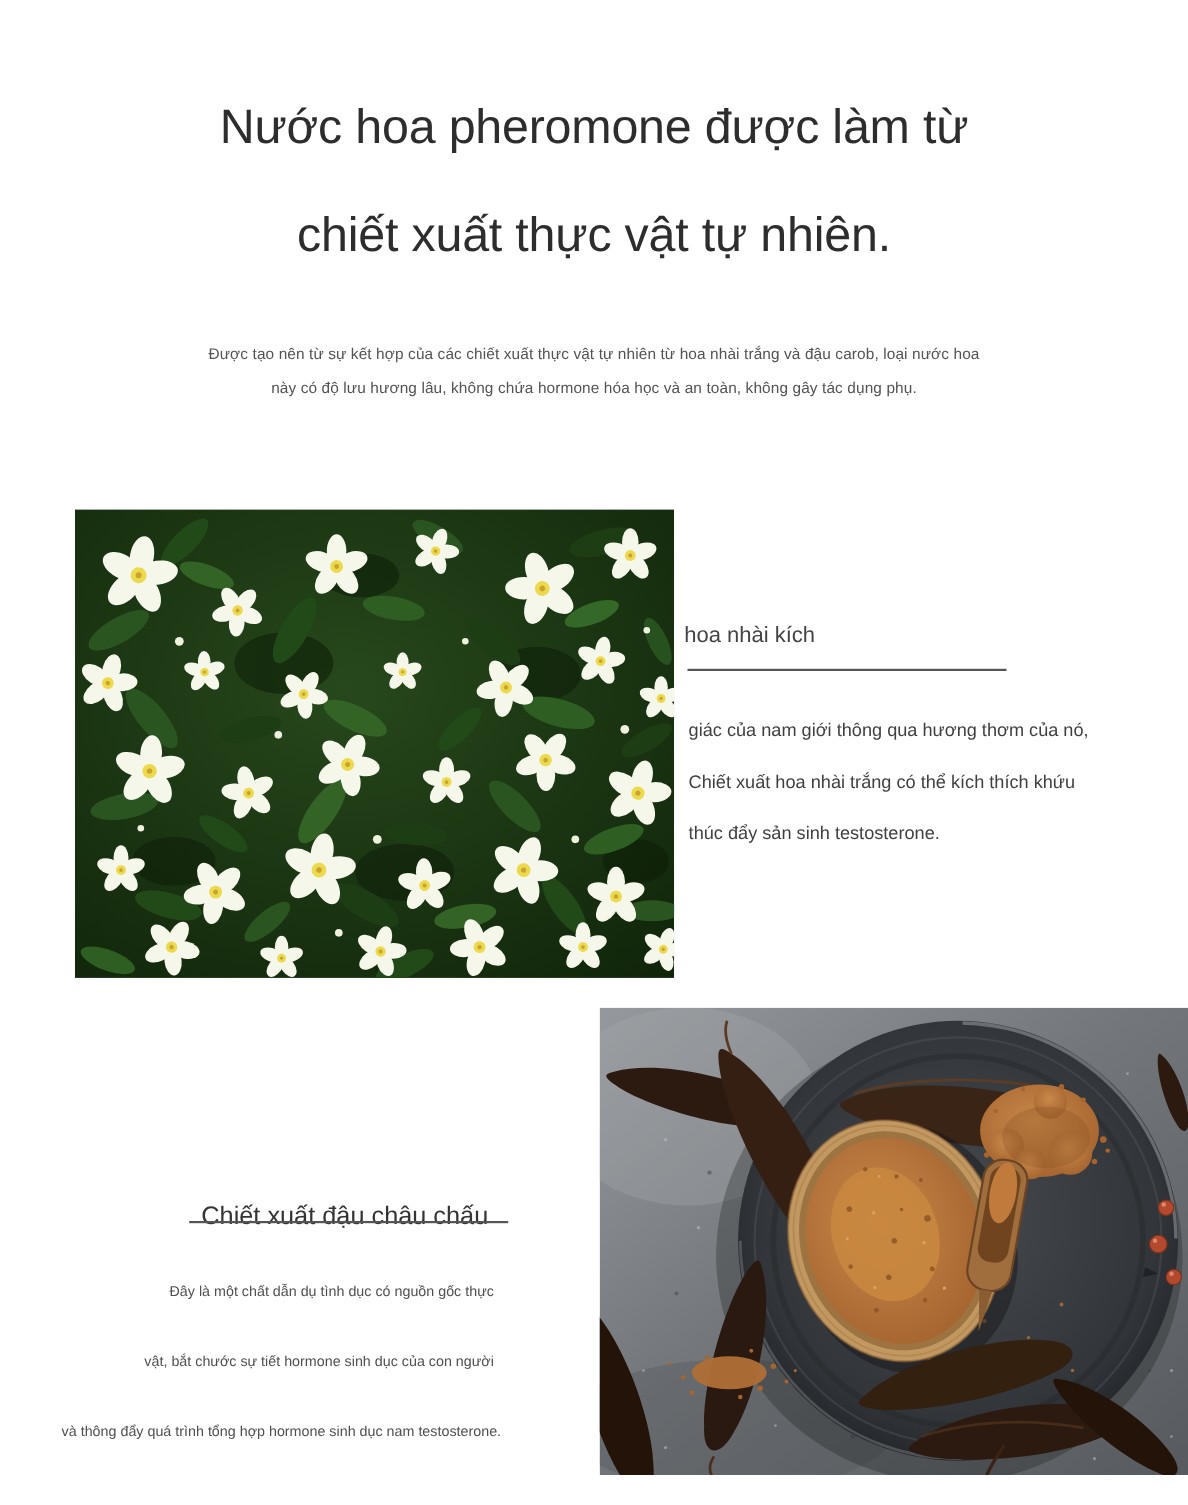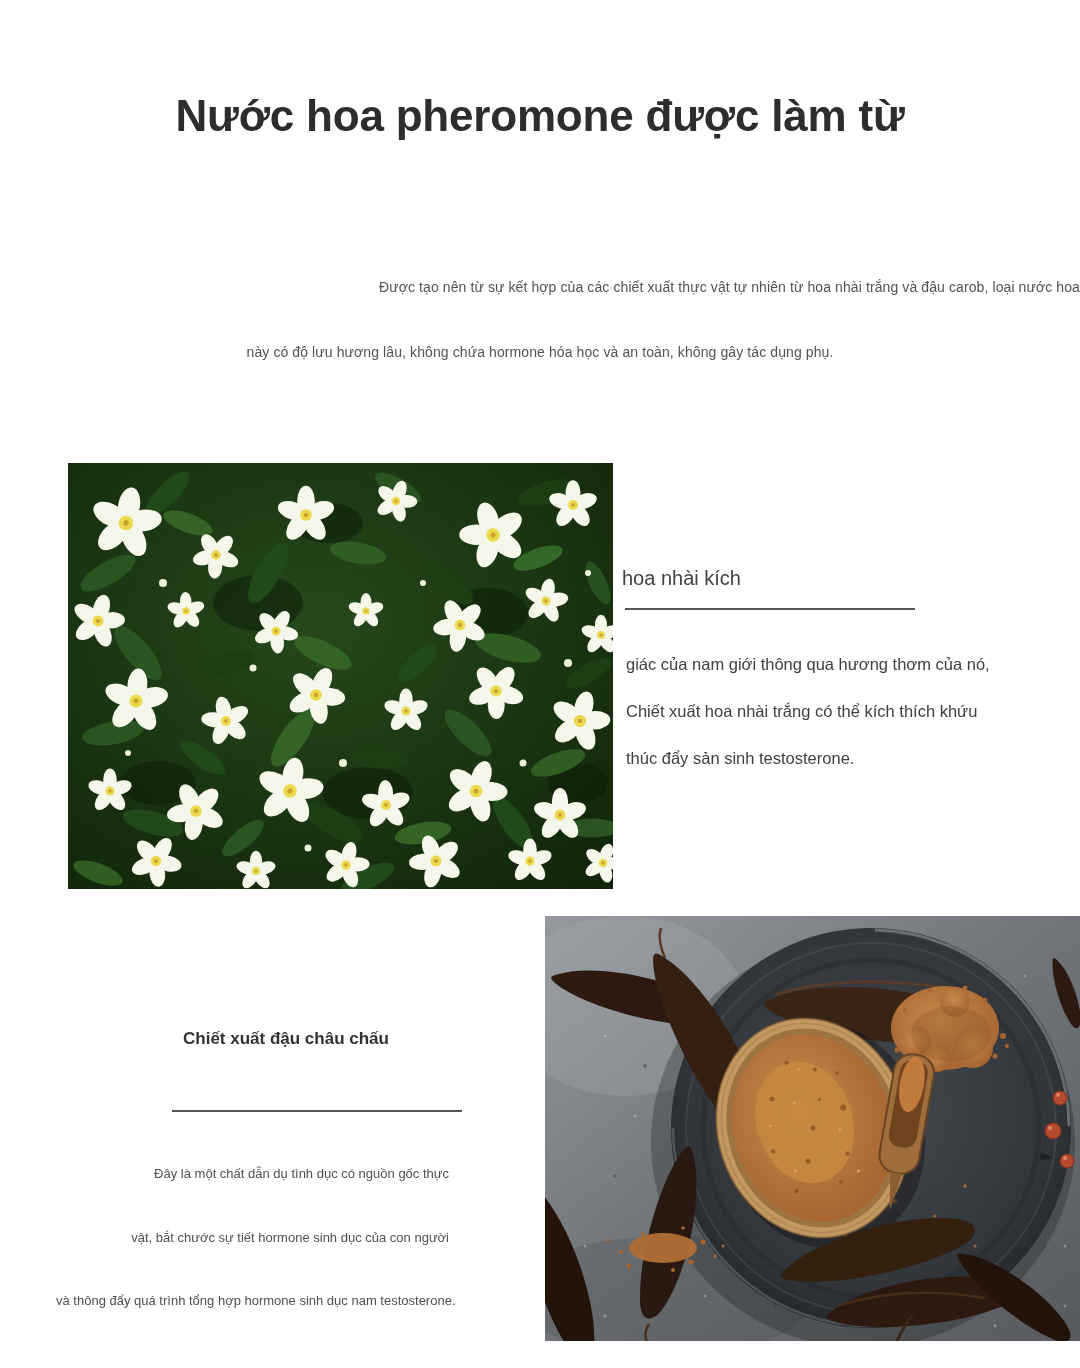--- a/index.html
+++ b/index.html
@@ -3,61 +3,62 @@
 <meta charset="utf-8">
 <style>
   html,body{margin:0;padding:0;background:#ffffff;}
   .page{
     position:relative;width:1080px;height:1368px;background:#ffffff;overflow:hidden;
     font-family:"Liberation Sans","DejaVu Sans",sans-serif;color:#333;
   }
   
   .title-line{
     position:absolute;left:0;width:1080px;text-align:center;
-    font-size:44px;font-weight:700;color:#2d2d2d;line-height:1;letter-spacing:-0.2px;
+    font-size:44px;font-weight:400;color:#2d2d2d;line-height:1;letter-spacing:-0.2px;
   }
   #title-line-1{top:94px;}
   #title-line-2{top:192px;}
   .sub-line{
     position:absolute;left:0;width:1080px;text-align:center;
     font-size:14px;color:#535353;line-height:1;letter-spacing:.1px;
   }
-  #sub-line-1{top:280px;text-align:right;}
+  #sub-line-1{top:314px;}
   #sub-line-2{top:345px;}
   
   .photo{position:absolute;overflow:hidden;font-size:0;line-height:0;}
   #jasmine-photo{left:28px;top:463px;width:545px;height:426px;}
   #carob-photo{left:505px;top:916px;width:548px;height:425px;}
   .photo svg{display:block;width:100%;height:100%;}
   
   .sec1-heading{
     position:absolute;left:622px;top:551px;
     font-size:20px;font-weight:400;color:#434343;line-height:1;
   }
   .rule{position:absolute;height:2px;background:#555555;}
   #rule-1{left:625px;top:608px;width:290px;}
   .sec1-body{position:absolute;left:626px;top:641px;width:420px;}
   .sec1-body p{margin:0;line-height:46.8px;height:46.8px;white-space:nowrap;
     font-size:16.5px;color:#3f3f3f;}
   
   .sec2-heading{
-    position:absolute;left:183px;top:1016px;
-    font-size:17px;font-weight:700;color:#333333;line-height:1;
+    position:absolute;left:183px;top:1075px;
+    font-size:23px;font-weight:400;color:#333333;line-height:1;
   }
   #rule-2{left:172px;top:1110px;width:290px;}
   .sec2-body{position:absolute;left:40px;top:1134px;width:425px;text-align:right;}
   .sec2-body p{margin:16px;line-height:47.6px;height:47.6px;white-space:nowrap;
     font-size:13px;color:#4f4f4f;}
 </style>
 </head>
 <body>
 
 <div class="page">
 
   <div class="title-line" id="title-line-1">Nước hoa pheromone được làm từ</div>
+  <div class="title-line" id="title-line-2">chiết xuất thực vật tự nhiên.</div>
 
   <div class="sub-line" id="sub-line-1">Được tạo nên từ sự kết hợp của các chiết xuất thực vật tự nhiên từ hoa nhài trắng và đậu carob, loại nước hoa</div>
   <div class="sub-line" id="sub-line-2">này có độ lưu hương lâu, không chứa hormone hóa học và an toàn, không gây tác dụng phụ.</div>
 
   <figure class="photo" id="jasmine-photo" aria-label="white-jasmine-flowers-photo">
     <svg viewBox="0 0 545 426" preserveAspectRatio="none" aria-hidden="true">
       <defs>
         <radialGradient id="jbg" cx="45%" cy="38%" r="85%">
           <stop offset="0" stop-color="#27481c"></stop>
             <stop offset="1" stop-color="#0f2309"></stop>

